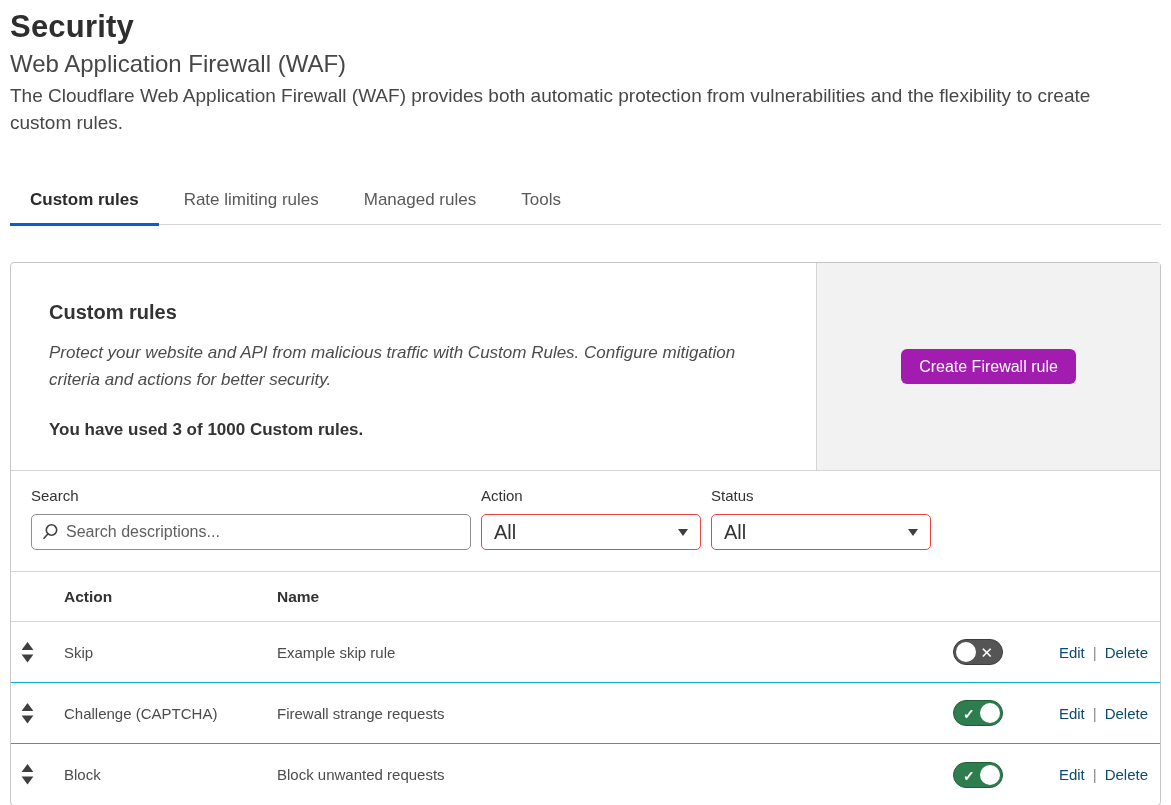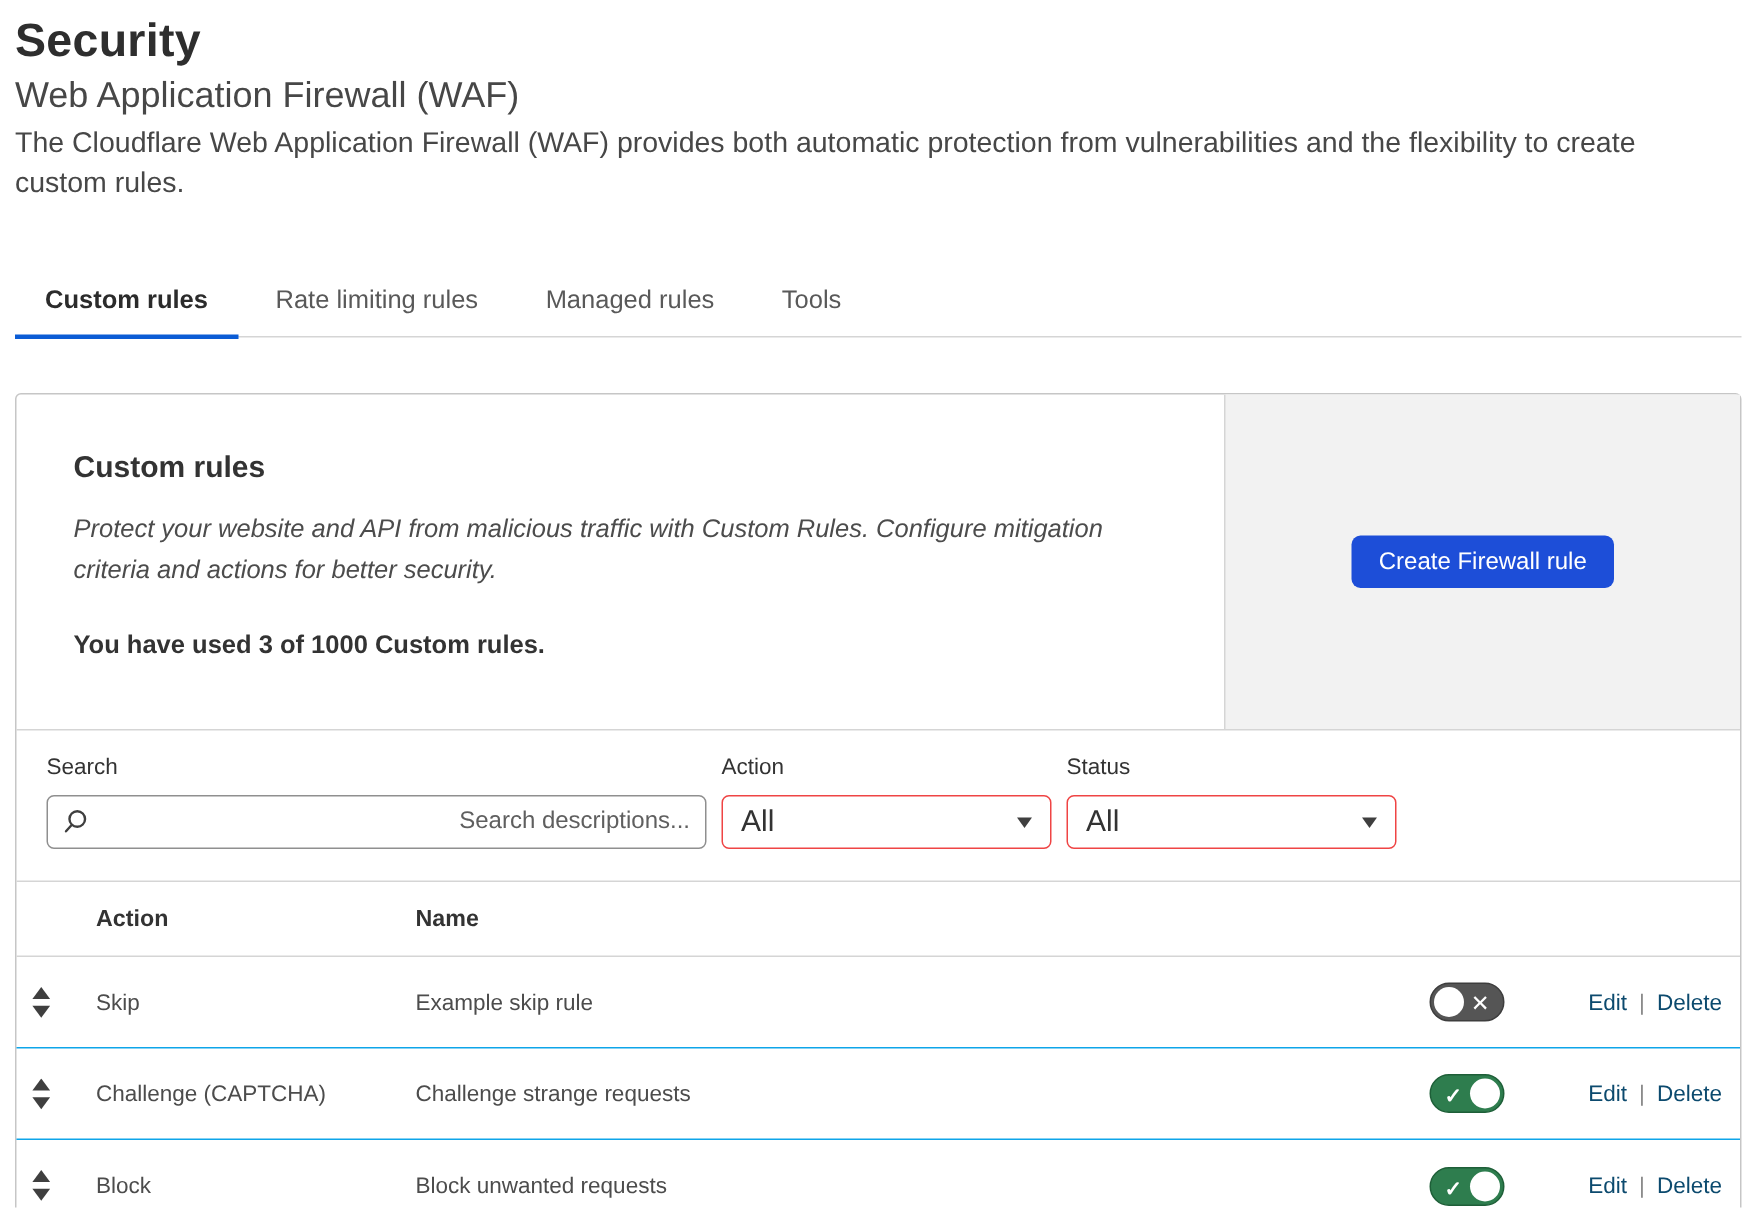--- a/index.html
+++ b/index.html
@@ -60,30 +60,30 @@
     padding: 38px 40px 30px 38px;
   }
   .panel-heading {
     margin: 0; font-size: 20px; font-weight: 700; color: #333333;
   }
   .panel-desc {
     margin: 15px 0 0 0; font-size: 17px; line-height: 27px;
     color: #4c4c4c; max-width: 745px; font-style: italic;
   }
   .panel-usage {
-    margin: 27px 0 16px 0; font-size: 17px; font-weight: 700; color: #333333;
+    margin: 27px 0 0 0; font-size: 17px; font-weight: 700; color: #333333;
   }
   .panel-header-right {
     flex: 0 0 344px; width: 344px;
     background: #f2f2f2;
     border-left: 1px solid #d5d5d5;
     display: flex; align-items: center; justify-content: center;
   }
   .create-btn {
-    background: #1d4ed8; color: #ffffff;
+    background: #a21caf; color: #ffffff;
     font-family: "Liberation Sans", sans-serif;
     font-size: 16px; line-height: 19px;
     border: none; border-radius: 6px;
     padding: 8px 18px; height: 35px;
     cursor: pointer;
   }
 
   
   .filters {
     display: flex; align-items: flex-start;
@@ -95,21 +95,20 @@
     display: block; font-size: 15px; color: #333333; margin-bottom: 10px;
   }
   .search-wrap { position: relative; width: 440px; }
   .search-input {
     width: 440px; height: 36px;
     border: 1px solid #8f8f8f; border-radius: 5px;
     padding: 0 10px 0 34px;
     font-family: "Liberation Sans", sans-serif;
     font-size: 16px; color: #333;
     outline: none;
-    text-align: right;
   }
   .search-input::placeholder { color: #5f5f5f; opacity: 1; }
   .search-icon {
     position: absolute; left: 11px; top: 9px; width: 17px; height: 17px;
     pointer-events: none;
   }
   .select-box {
     position: relative; width: 220px; height: 36px;
     border: 1px solid #ef4444; border-radius: 5px;
     display: flex; align-items: center;
@@ -267,21 +266,21 @@
       <div class="tr trow">
         <div class="cell-handle">
           <span class="drag-handle">
             <svg width="13" height="21" viewBox="0 0 13 21">
               <polygon points="6.5,0 12.4,8 0.6,8" fill="#3f3f3f"></polygon>
               <polygon points="0.6,12.5 12.4,12.5 6.5,20.5" fill="#3f3f3f"></polygon>
             </svg>
           </span>
         </div>
         <div>Challenge (CAPTCHA)</div>
-        <div>Challenge strange requests</div>
+        <div>Firewall strange requests</div>
         <div class="cell-toggle">
           <div class="toggle on">
             <span class="knob"></span>
             <span class="glyph">✓</span>
           </div>
         </div>
         <div class="cell-links">
           <a class="link">Edit</a>
           <span class="link-sep">|</span>
           <a class="link">Delete</a>

